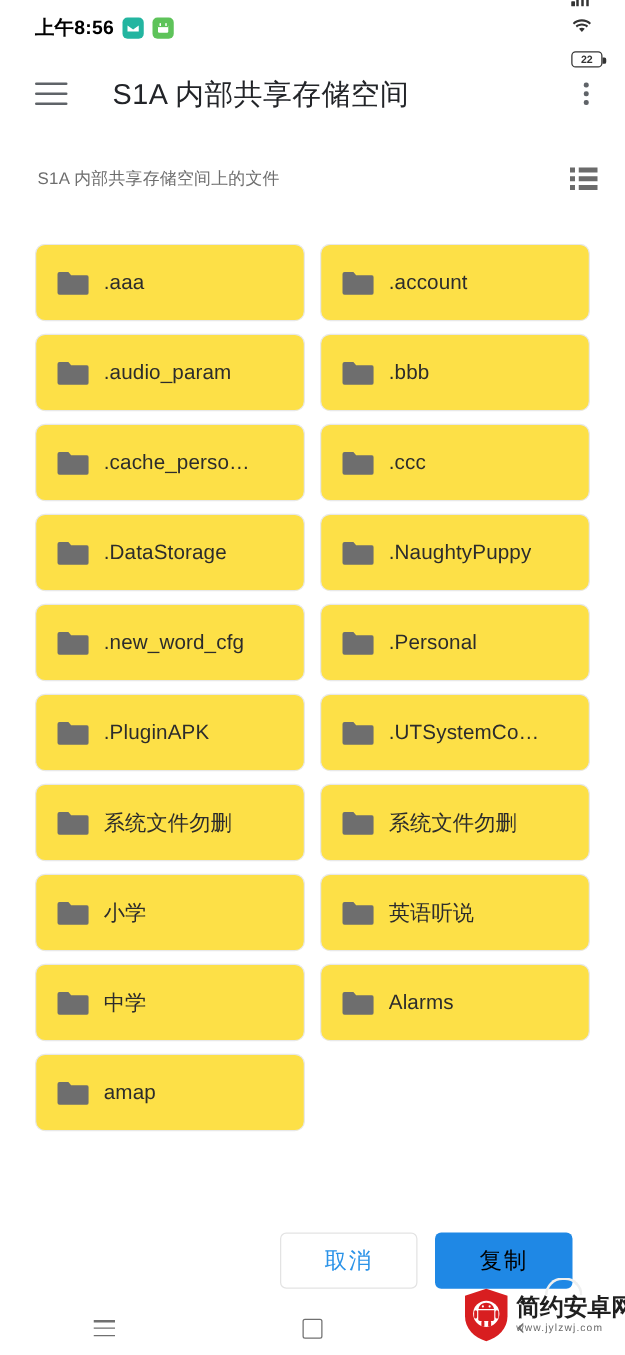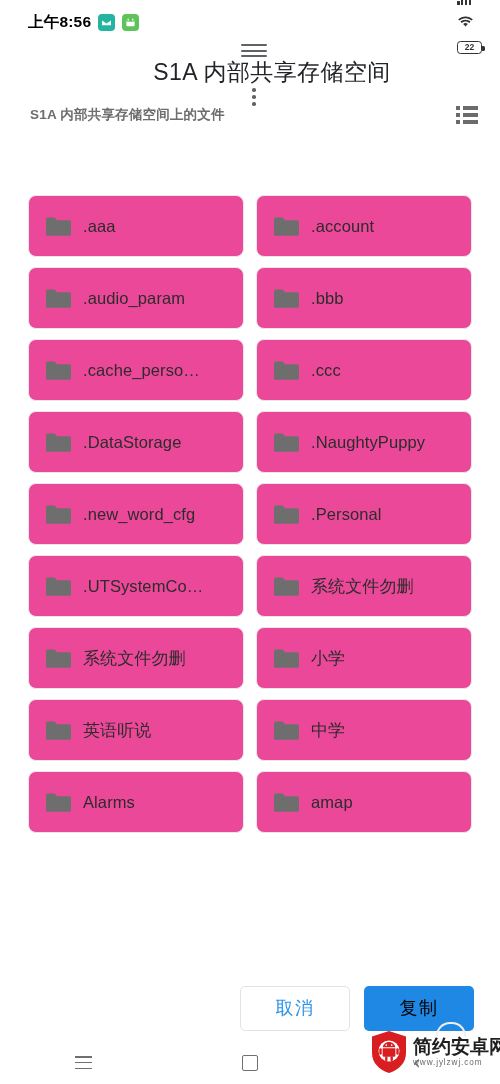--- a/index.html
+++ b/index.html
@@ -50,42 +50,40 @@
     width: 2.4px; height: 5px; background: #333; border-radius: 0 1.5px 1.5px 0;
   }
   .battery span { font-size: 8.5px; font-weight: 600; color: #333; line-height: 1; }
 
   
   .app-bar {
     height: 62px;
     display: flex;
     align-items: center;
     padding: 0 20px 0 28px;
-    flex-direction: column;
   }
   .hamburger { width: 26px; height: 18px; display: flex; flex-direction: column; justify-content: space-between; cursor: pointer; }
   .hamburger i { display: block; height: 2px; background: #5f6368; border-radius: 1px; }
   .app-title {
     margin-left: 36px;
     font-size: 23px;
     color: #222428;
     letter-spacing: .4px;
     white-space: nowrap;
   }
   .appbar-spacer { flex: 1; }
   .kebab { width: 22px; height: 22px; display: flex; flex-direction: column; align-items: center; justify-content: center; gap: 3.4px; cursor: pointer; }
   .kebab i { width: 3.6px; height: 3.6px; border-radius: 50%; background: #5f6368; display: block; }
 
   
   .subtitle-row {
     height: 46px;
     display: flex;
-    align-items: flex-start;
+    align-items: flex-end;
     padding: 0 22px 0 30px;
-    font-weight: bold;
   }
   .subtitle-text {
     font-size: 13.5px;
     color: #6d6d6d;
     letter-spacing: .2px;
   }
   .subtitle-spacer { flex: 1; }
   .listview-icon {
     width: 22px; height: 18px;
     display: flex; flex-direction: column; justify-content: space-between;
@@ -105,21 +103,21 @@
     overflow: hidden;
   }
   .file-grid {
     display: grid;
     grid-template-columns: 1fr 1fr;
     gap: 10px 12px;
     padding: 0 28px;
   }
   .file-card {
     height: 62px;
-    background: #ec4899;
+    background: #fde047;
     border: 1px solid #e8e8e8;
     border-radius: 8px;
     display: flex;
     align-items: center;
     padding: 0 12px 0 16px;
     cursor: pointer;
     overflow: hidden;
   }
   .folder-icon { flex: 0 0 auto; width: 26px; height: 21px; margin-right: 12px; }
   .folder-icon svg { display: block; }
@@ -135,21 +133,21 @@
   
   .action-bar {
     position: absolute;
     left: 0; right: 0;
     bottom: 43px;
     height: 66px;
     display: flex;
     align-items: center;
     justify-content: flex-end;
     gap: 14px;
-    padding: 0 26px;
+    padding: 0 42px;
     background: linear-gradient(to bottom, rgba(255,255,255,0) 0%, #ffffff 22%, #ffffff 100%);
   }
   .btn {
     min-width: 110px;
     height: 45px;
     border-radius: 5px;
     display: flex;
     align-items: center;
     justify-content: center;
     font-size: 18px;
@@ -377,20 +375,28 @@
           </span>
           <span class="file-name">.new_word_cfg</span>
         </div>
         <div class="file-card">
           <span class="folder-icon">
             <svg width="26" height="21" viewBox="0 0 26 21">
               <path d="M1 3.2a1.6 1.6 0 0 1 1.6-1.6h7.1l2.2 2.6h12.5A1.6 1.6 0 0 1 26 5.8v12.4a1.6 1.6 0 0 1-1.6 1.6H2.6A1.6 1.6 0 0 1 1 18.2Z" fill="#6e6e6e"></path>
             </svg>
           </span>
           <span class="file-name">.Personal</span>
+        </div>
+        <div class="file-card">
+          <span class="folder-icon">
+            <svg width="26" height="21" viewBox="0 0 26 21">
+              <path d="M1 3.2a1.6 1.6 0 0 1 1.6-1.6h7.1l2.2 2.6h12.5A1.6 1.6 0 0 1 26 5.8v12.4a1.6 1.6 0 0 1-1.6 1.6H2.6A1.6 1.6 0 0 1 1 18.2Z" fill="#6e6e6e"></path>
+            </svg>
+          </span>
+          <span class="file-name">.PluginAPK</span>
         </div>
         <div class="file-card">
           <span class="folder-icon">
             <svg width="26" height="21" viewBox="0 0 26 21">
               <path d="M1 3.2a1.6 1.6 0 0 1 1.6-1.6h7.1l2.2 2.6h12.5A1.6 1.6 0 0 1 26 5.8v12.4a1.6 1.6 0 0 1-1.6 1.6H2.6A1.6 1.6 0 0 1 1 18.2Z" fill="#6e6e6e"></path>
             </svg>
           </span>
           <span class="file-name">.UTSystemCo…</span>
         </div>
         <div class="file-card">

